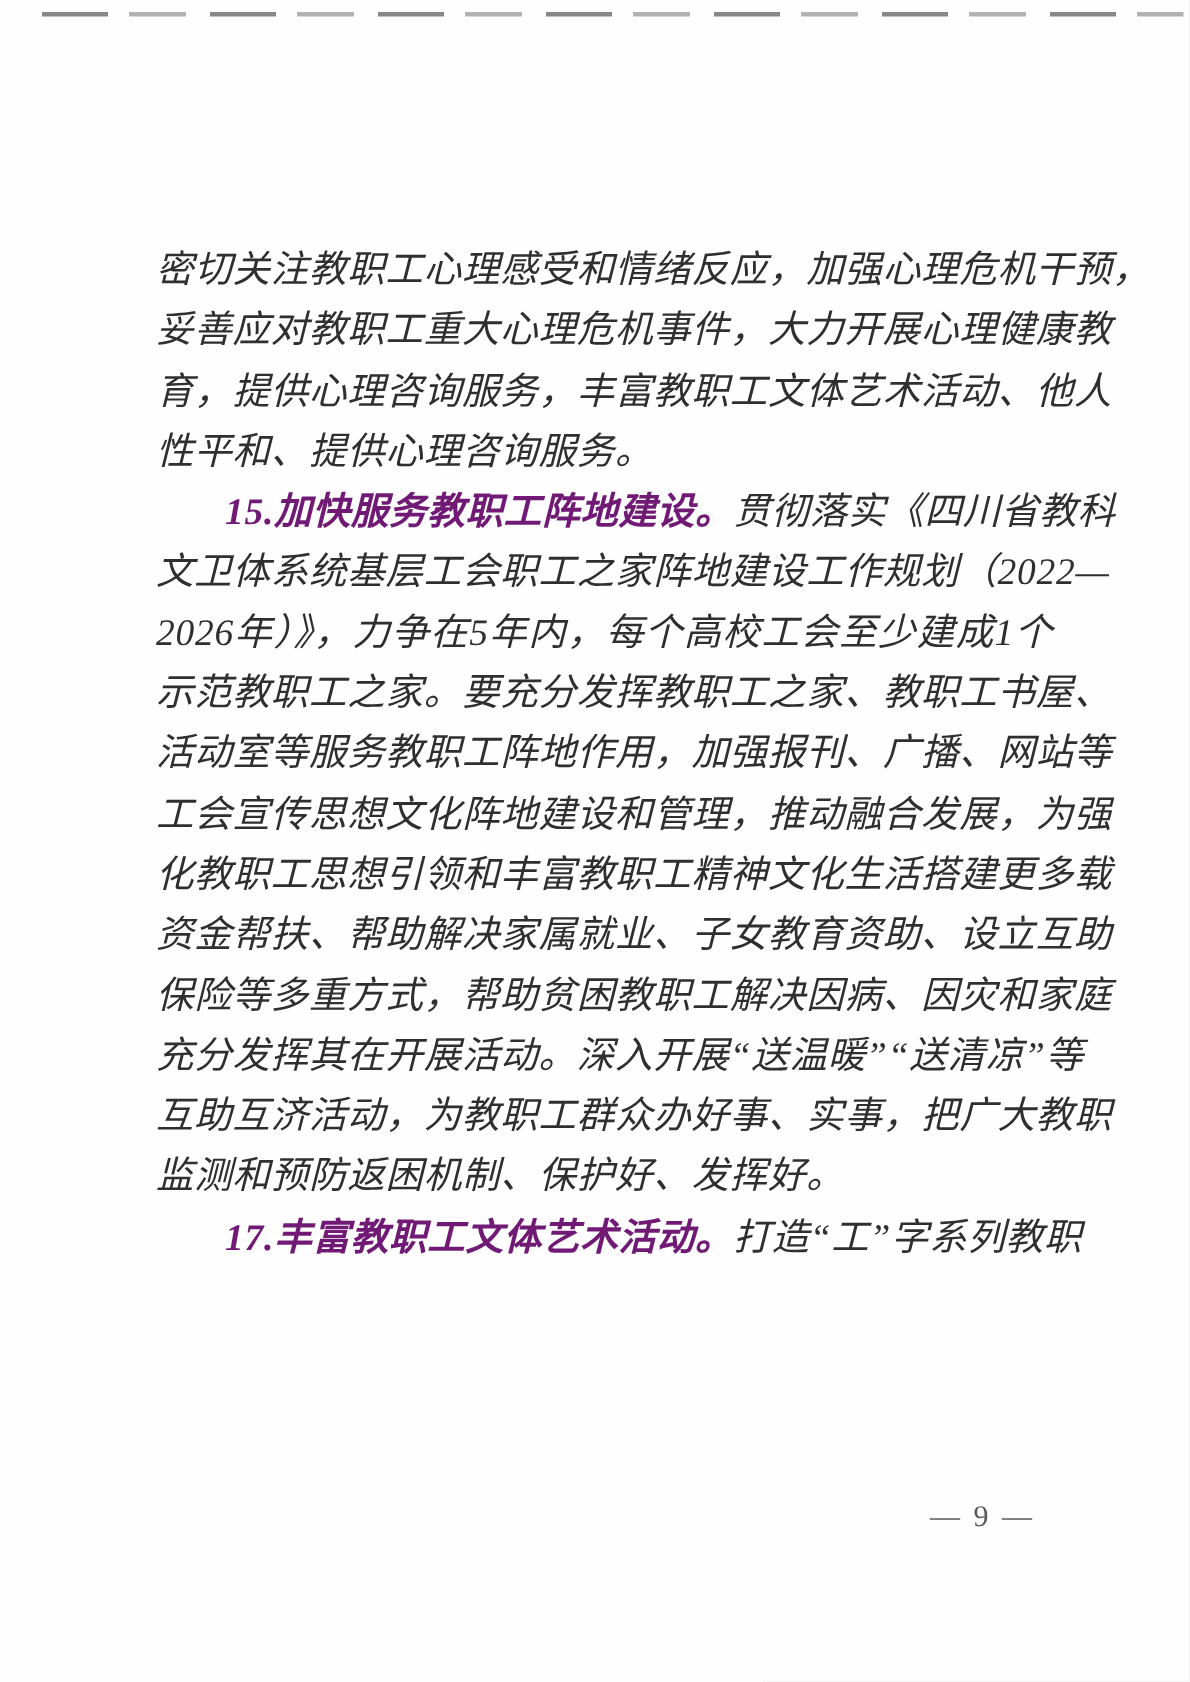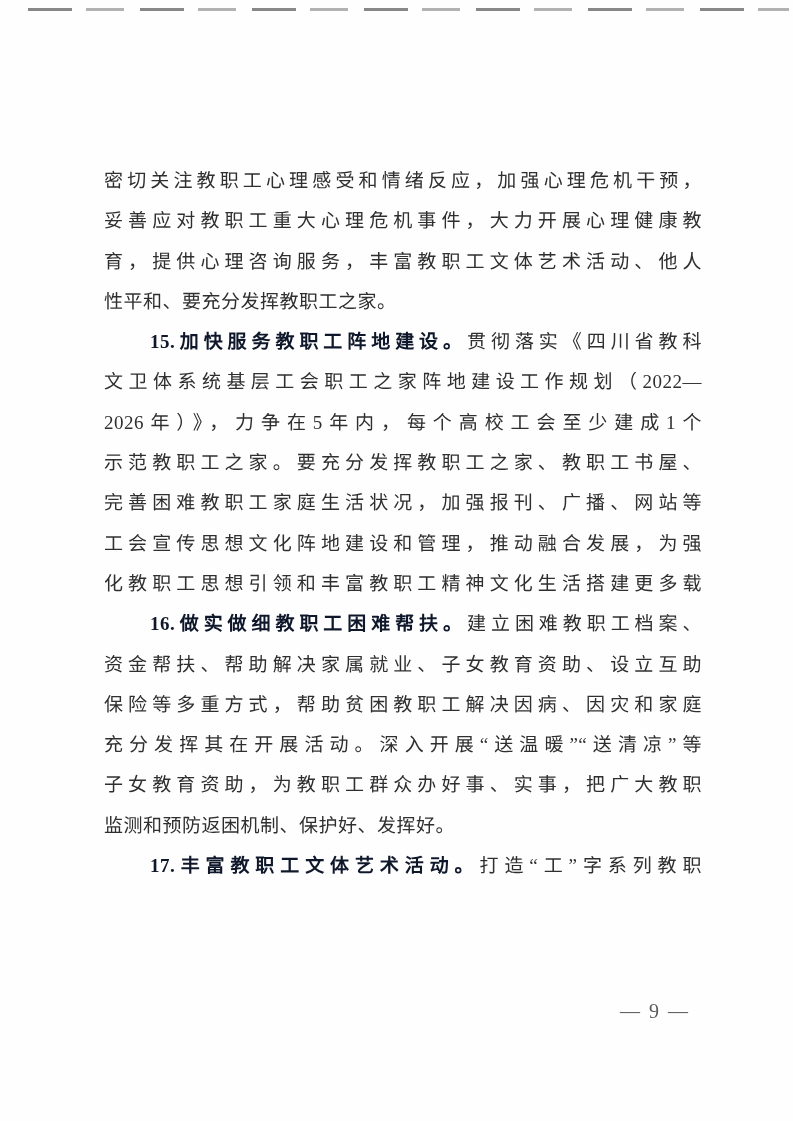--- a/index.html
+++ b/index.html
@@ -36,37 +36,38 @@
   }
   .text-block {
     position: absolute;
     left: 104px;
     top: 161px;
     width: 598px;
   }
   .line {
     margin: 0;
     padding: 0;
-    font-size: 19px;
+    font-size: 25px;
     line-height: 40.3px;
     height: 40.3px;
     text-align: justify;
     text-align-last: justify;
     letter-spacing: 0.5px;
     white-space: nowrap;
+    font-style: italic;
   }
   .line.short {
     text-align-last: left;
   }
   .line.indent {
     text-indent: 46px;
   }
   .line b {
     font-weight: bold;
-    color: #0f172a;
+    color: #701a75;
   }
   .page-number {
     position: absolute;
     left: 620px;
     top: 999px;
     width: 90px;
     font-size: 20px;
     line-height: 24px;
     color: #5a5a5a;
     letter-spacing: 2px;
@@ -78,35 +79,34 @@
 
 <div class="page">
 
   <div class="scan-artifact-top"></div>
 
   <main class="text-block">
 
     <p class="line">密切关注教职工心理感受和情绪反应，加强心理危机干预，</p>
     <p class="line">妥善应对教职工重大心理危机事件，大力开展心理健康教</p>
     <p class="line">育，提供心理咨询服务，丰富教职工文体艺术活动、他人</p>
-    <p class="line short">性平和、要充分发挥教职工之家。</p>
+    <p class="line short">性平和、提供心理咨询服务。</p>
 
     <p class="line indent"><b>15.加快服务教职工阵地建设。</b><span>贯彻落实《四川省教科</span></p>
     <p class="line">文卫体系统基层工会职工之家阵地建设工作规划（2022—</p>
     <p class="line">2026年）》，力争在5年内，每个高校工会至少建成1个</p>
     <p class="line">示范教职工之家。要充分发挥教职工之家、教职工书屋、</p>
-    <p class="line">完善困难教职工家庭生活状况，加强报刊、广播、网站等</p>
+    <p class="line">活动室等服务教职工阵地作用，加强报刊、广播、网站等</p>
     <p class="line">工会宣传思想文化阵地建设和管理，推动融合发展，为强</p>
     <p class="line">化教职工思想引领和丰富教职工精神文化生活搭建更多载</p>
 
-    <p class="line indent"><b>16.做实做细教职工困难帮扶。</b><span>建立困难教职工档案、</span></p>
     <p class="line">资金帮扶、帮助解决家属就业、子女教育资助、设立互助</p>
     <p class="line">保险等多重方式，帮助贫困教职工解决因病、因灾和家庭</p>
     <p class="line">充分发挥其在开展活动。深入开展“送温暖”“送清凉”等</p>
-    <p class="line">子女教育资助，为教职工群众办好事、实事，把广大教职</p>
+    <p class="line">互助互济活动，为教职工群众办好事、实事，把广大教职</p>
     <p class="line short">监测和预防返困机制、保护好、发挥好。</p>
 
     <p class="line indent"><b>17.丰富教职工文体艺术活动。</b><span>打造“工”字系列教职</span></p>
 
   </main>
 
   <footer class="page-number">
     <span>— 9 —</span>
   </footer>
 

